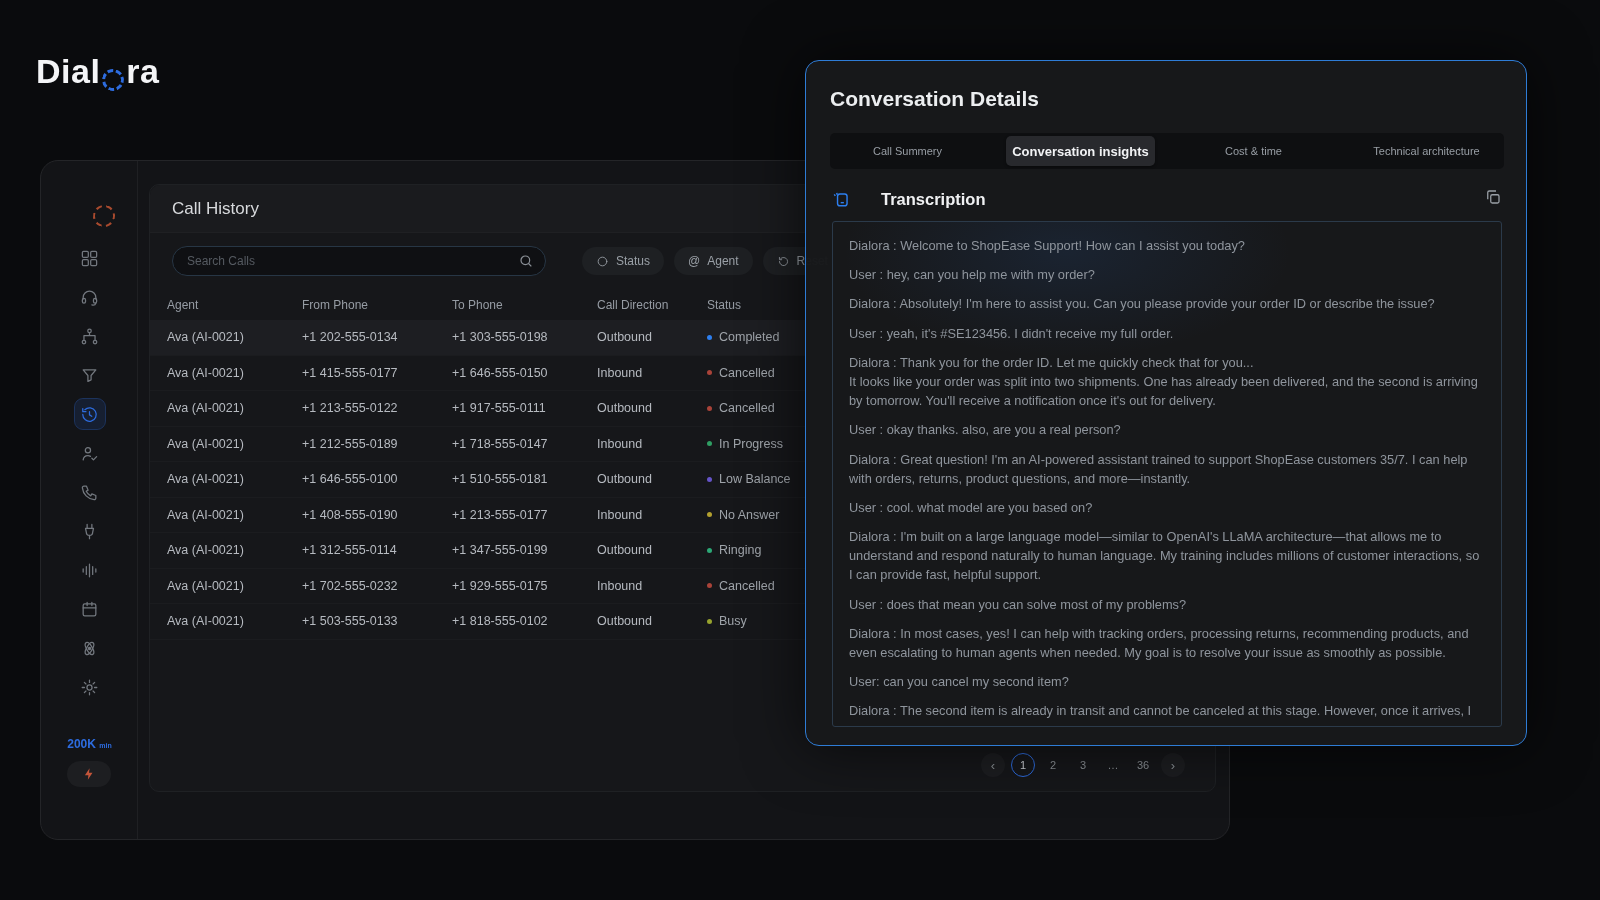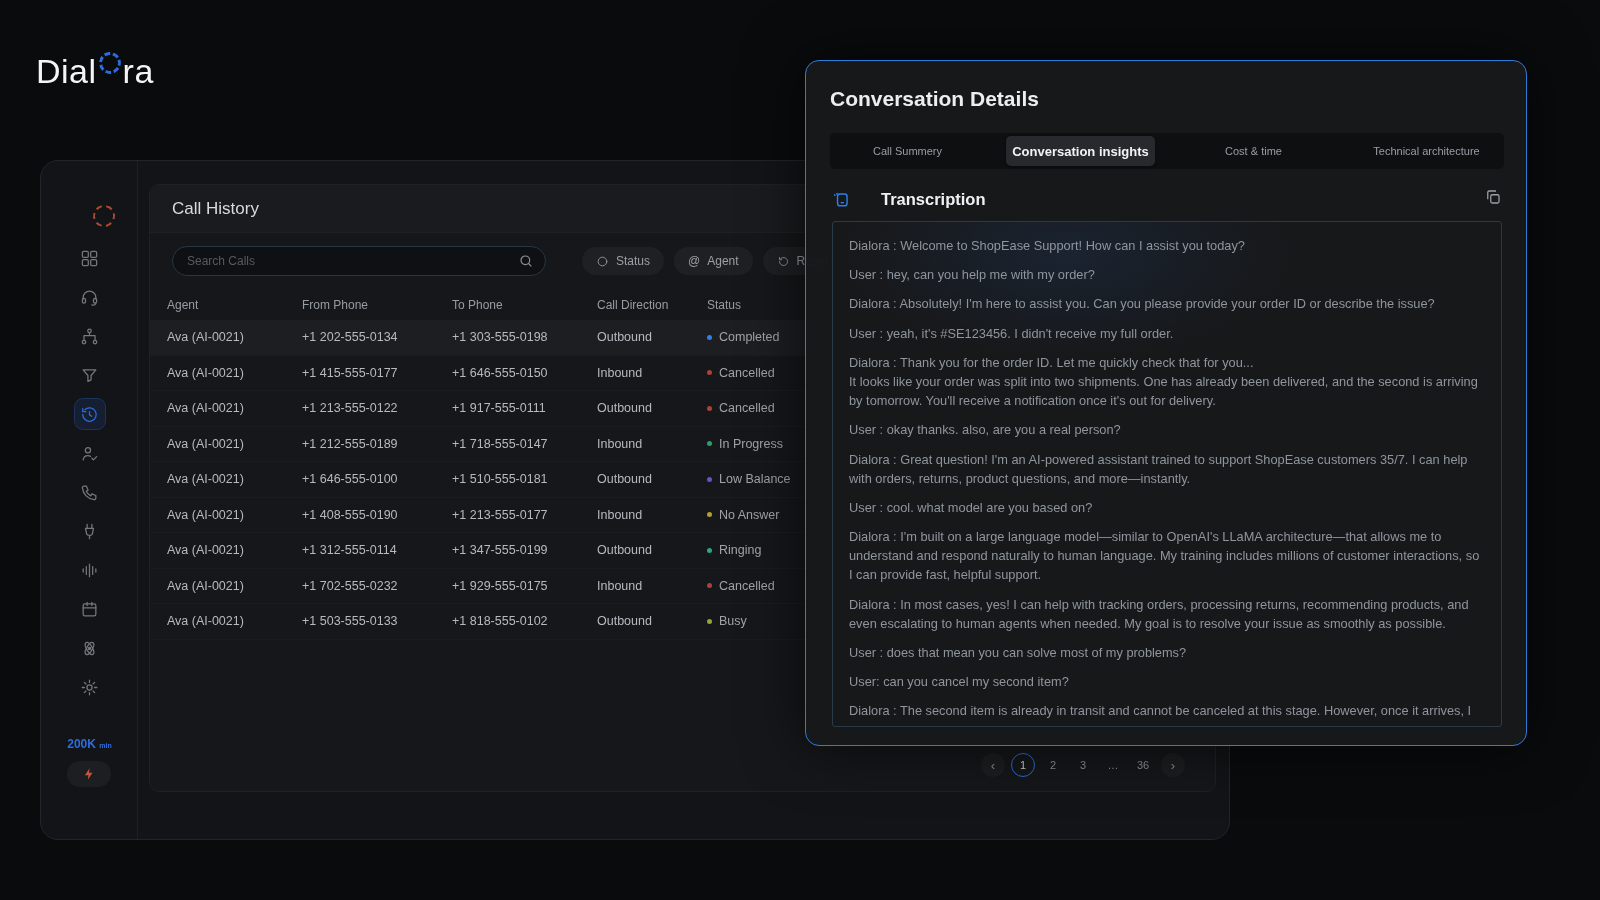--- a/index.html
+++ b/index.html
@@ -1,21 +1,21 @@
 <!DOCTYPE html>
 <html><head>
 <meta charset="utf-8">
 <style>
   * { margin:0; padding:0; box-sizing:border-box; }
   html,body { width:1600px; height:900px; overflow:hidden; background:#0a0b0d;
     font-family:"Liberation Sans", sans-serif; color:#c6cacf; }
 
   
-  .logo { position:absolute; left:36px; top:52px; font-size:34px; font-weight:400;
-    color:#f4f5f7; letter-spacing:.5px; display:flex; align-items:flex-start; }
+  .logo { position:absolute; left:36px; top:52px; font-size:34px; font-weight:700;
+    color:#f4f5f7; letter-spacing:.5px; display:flex; align-items:flex-end; }
   .logo .o-ring { display:inline-block; width:22px; height:22px; border:3px dashed #2d6cdf;
     border-radius:50%; margin:0 2px; transform:rotate(20deg); }
 
   
   .app-window { position:absolute; left:40px; top:160px; width:1190px; height:680px;
     background:#131417; border:1px solid #242528; border-radius:18px; }
 
   
   .sidebar { position:absolute; left:0; top:0; width:97px; height:100%;
     border-right:1px solid #1f2023; }
@@ -382,18 +382,18 @@
       <p class="msg">Dialora : Welcome to ShopEase Support! How can I assist you today?</p>
       <p class="msg">User : hey, can you help me with my order?</p>
       <p class="msg">Dialora : Absolutely! I'm here to assist you. Can you please provide your order ID or describe the issue?</p>
       <p class="msg">User : yeah, it's #SE123456. I didn't receive my full order.</p>
       <p class="msg">Dialora : Thank you for the order ID. Let me quickly check that for you...
 It looks like your order was split into two shipments. One has already been delivered, and the second is arriving by tomorrow. You'll receive a notification once it's out for delivery.</p>
       <p class="msg">User : okay thanks. also, are you a real person?</p>
       <p class="msg">Dialora : Great question! I'm an AI-powered assistant trained to support ShopEase customers 35/7. I can help with orders, returns, product questions, and more—instantly.</p>
       <p class="msg">User : cool. what model are you based on?</p>
       <p class="msg">Dialora : I'm built on a large language model—similar to OpenAI's LLaMA architecture—that allows me to understand and respond naturally to human language. My training includes millions of customer interactions, so I can provide fast, helpful support.</p>
+      <p class="msg">User : does that mean you can solve most of my problems?</p>
       <p class="msg">Dialora : In most cases, yes! I can help with tracking orders, processing returns, recommending products, and even escalating to human agents when needed. My goal is to resolve your issue as smoothly as possible.</p>
-      <p class="msg">User : does that mean you can solve most of my problems?</p>
       <p class="msg">User: can you cancel my second item?</p>
       <p class="msg">Dialora : The second item is already in transit and cannot be canceled at this stage. However, once it arrives, I can help you initiate a free return. Would you like me to set a reminder?</p>
     </div>
 </div>
 
 </body></html>

